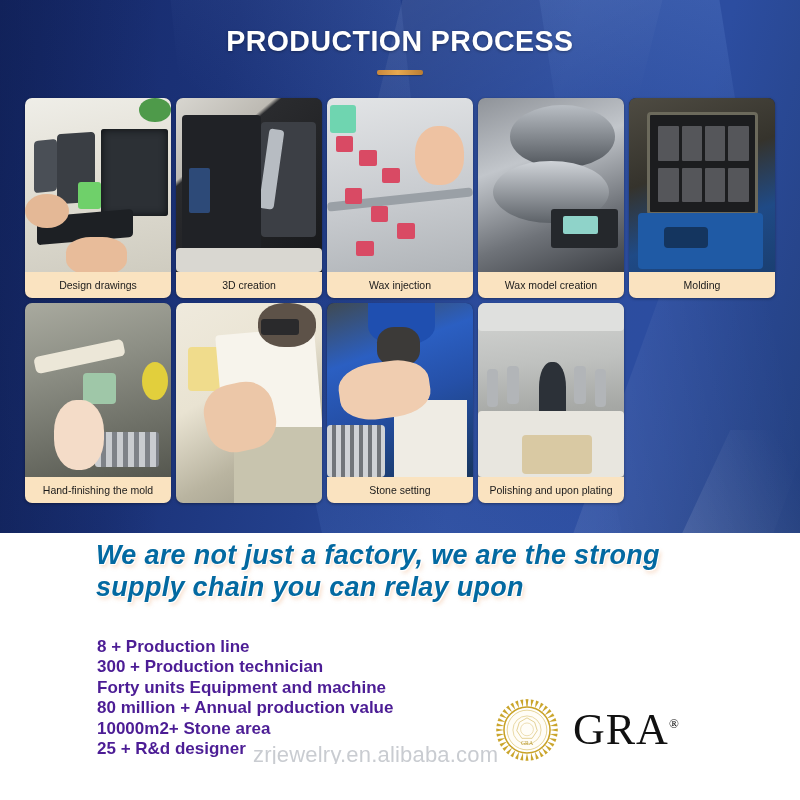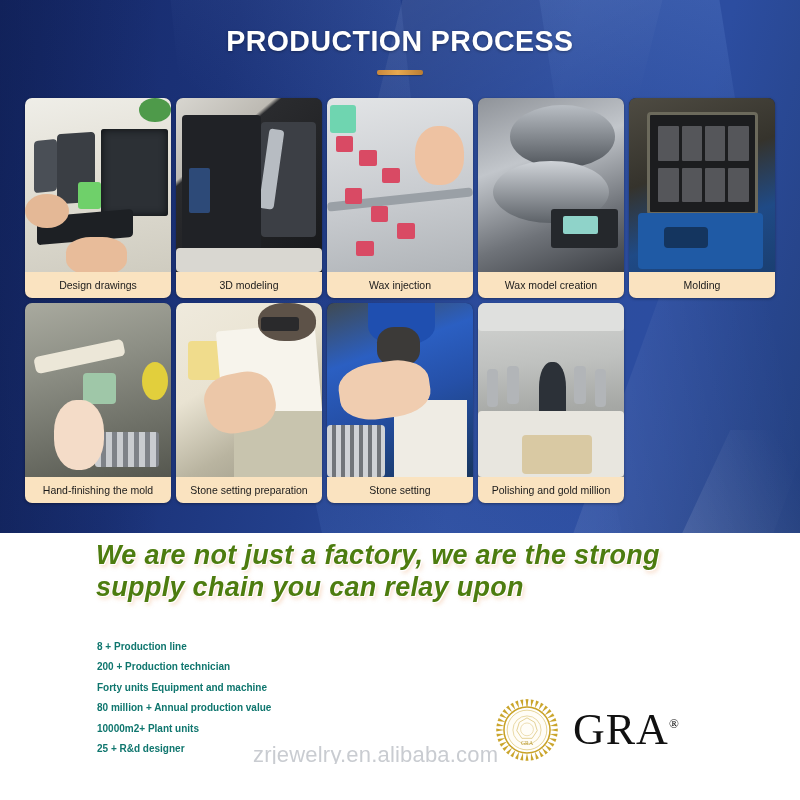--- a/index.html
+++ b/index.html
@@ -164,34 +164,34 @@
   .p10 .dark{left:40%;top:44%;width:60%;height:14%;background:#1d1d1f;transform:rotate(-10deg);}
 
   
   .white-panel{position:absolute;left:0;top:533px;width:800px;height:267px;background:#ffffff;}
 
   .headline{
     position:absolute;left:96px;top:540px;width:690px;
     font-family:"Liberation Sans",sans-serif;
     font-weight:bold;font-style:italic;
     font-size:27px;line-height:1.18;
-    color:#4d7c0f;
+    color:#0369a1;
     letter-spacing:.3px;
     text-shadow:
       1px 1px 0 #ffffff,
       -1px -1px 0 rgba(255,255,255,.9),
       2px 3px 4px rgba(232,150,90,.35);
     z-index:6;
   }
 
   .bullets{
     position:absolute;left:97px;top:637px;
     font-family:"Liberation Sans",sans-serif;
-    font-weight:bold;font-size:10px;line-height:20.4px;
-    color:#0f766e;
+    font-weight:bold;font-size:17px;line-height:20.4px;
+    color:#4c1d95;
     z-index:6;
   }
   .bullets div{white-space:nowrap;}
 
   
   .watermark{
     position:absolute;left:253px;top:742px;
     font-family:"Liberation Sans",sans-serif;
     font-size:22px;color:#c9ccd1;letter-spacing:.2px;
     z-index:7;
@@ -249,21 +249,21 @@
         <div class="cell">
           <div class="photo">
             <div class="ph p2">
               <div class="blot b2"></div>
                 <div class="blot pipe"></div>
                 <div class="blot b1"></div>
               <div class="blot sc"></div>
                 <div class="blot base"></div>
             </div>
           </div>
-          <div class="cap">3D modeling</div>
+          <div class="cap">3D creation</div>
         </div>
 
         <div class="cell">
           <div class="photo">
             <div class="ph p4">
               <div class="blot rail"></div>
               <div class="blot tr" style="left:6%;top:22%"></div>
               <div class="blot tr" style="left:22%;top:30%"></div>
               <div class="blot tr" style="left:38%;top:40%"></div>
               <div class="blot tr" style="left:12%;top:52%"></div>
@@ -329,21 +329,20 @@
           <div class="photo">
             <div class="ph p7">
               <div class="blot yl"></div>
                 <div class="blot paper"></div>
                 <div class="blot head"></div>
               <div class="blot glass"></div>
                 <div class="blot shirt"></div>
                 <div class="blot arm"></div>
             </div>
           </div>
-          <div class="cap">Stone setting preparation</div>
         </div>
 
         <div class="cell">
           <div class="photo">
             <div class="ph p8">
               <div class="blot cap8"></div>
                 <div class="blot face"></div>
                 <div class="blot wh"></div>
               <div class="blot arm8"></div>
                 <div class="blot box"></div>
@@ -358,41 +357,41 @@
               <div class="blot ceil"></div>
               <div class="blot mach" style="left:6%;top:38%"></div>
               <div class="blot mach" style="left:20%;top:36%"></div>
               <div class="blot mach" style="left:66%;top:36%"></div>
               <div class="blot mach" style="left:80%;top:38%"></div>
               <div class="blot per"></div>
                 <div class="blot bench"></div>
                 <div class="blot crate"></div>
             </div>
           </div>
-          <div class="cap">Polishing and gold million</div>
+          <div class="cap">Polishing and upon plating</div>
         </div>
 
 
       </div>
     </div>
   </div>
 
   <div class="white-panel"></div>
 
   <div class="headline">
     <div>We are not just a factory, we are the strong</div>
     <div>supply chain you can relay upon</div>
   </div>
 
   <div class="bullets">
     <div>8 + Production line</div>
-    <div>200 + Production technician</div>
+    <div>300 + Production technician</div>
     <div>Forty units Equipment and machine</div>
     <div>80 million + Annual production value</div>
-    <div>10000m2+ Plant units</div>
+    <div>10000m2+ Stone area</div>
     <div>25 + R&amp;d designer</div>
   </div>
 
   <div class="watermark">zrjewelry.en.alibaba.com</div>
 
   <div class="gra">
     <div class="seal">
       <svg viewBox="0 0 100 100" width="64" height="64" aria-hidden="true">
         <g>
 

